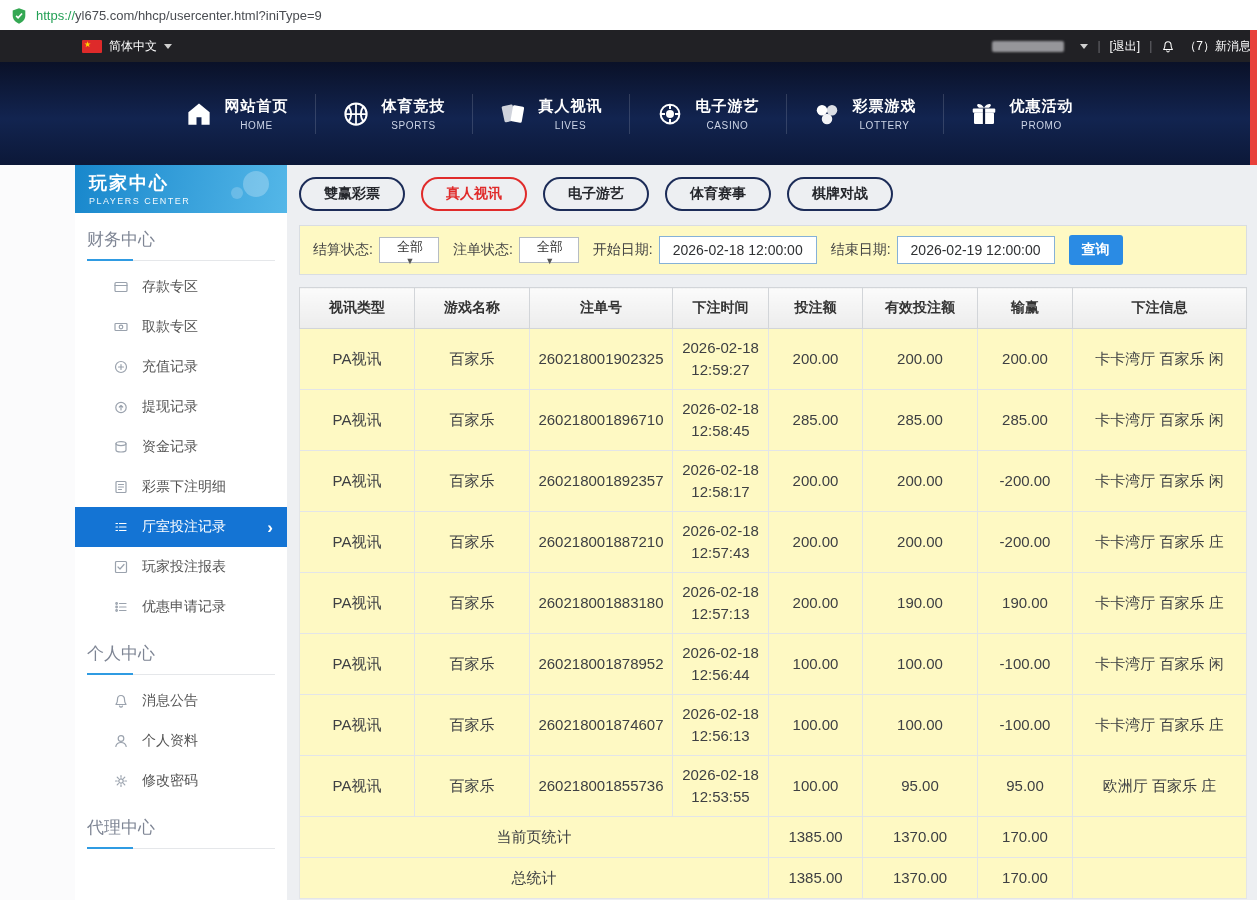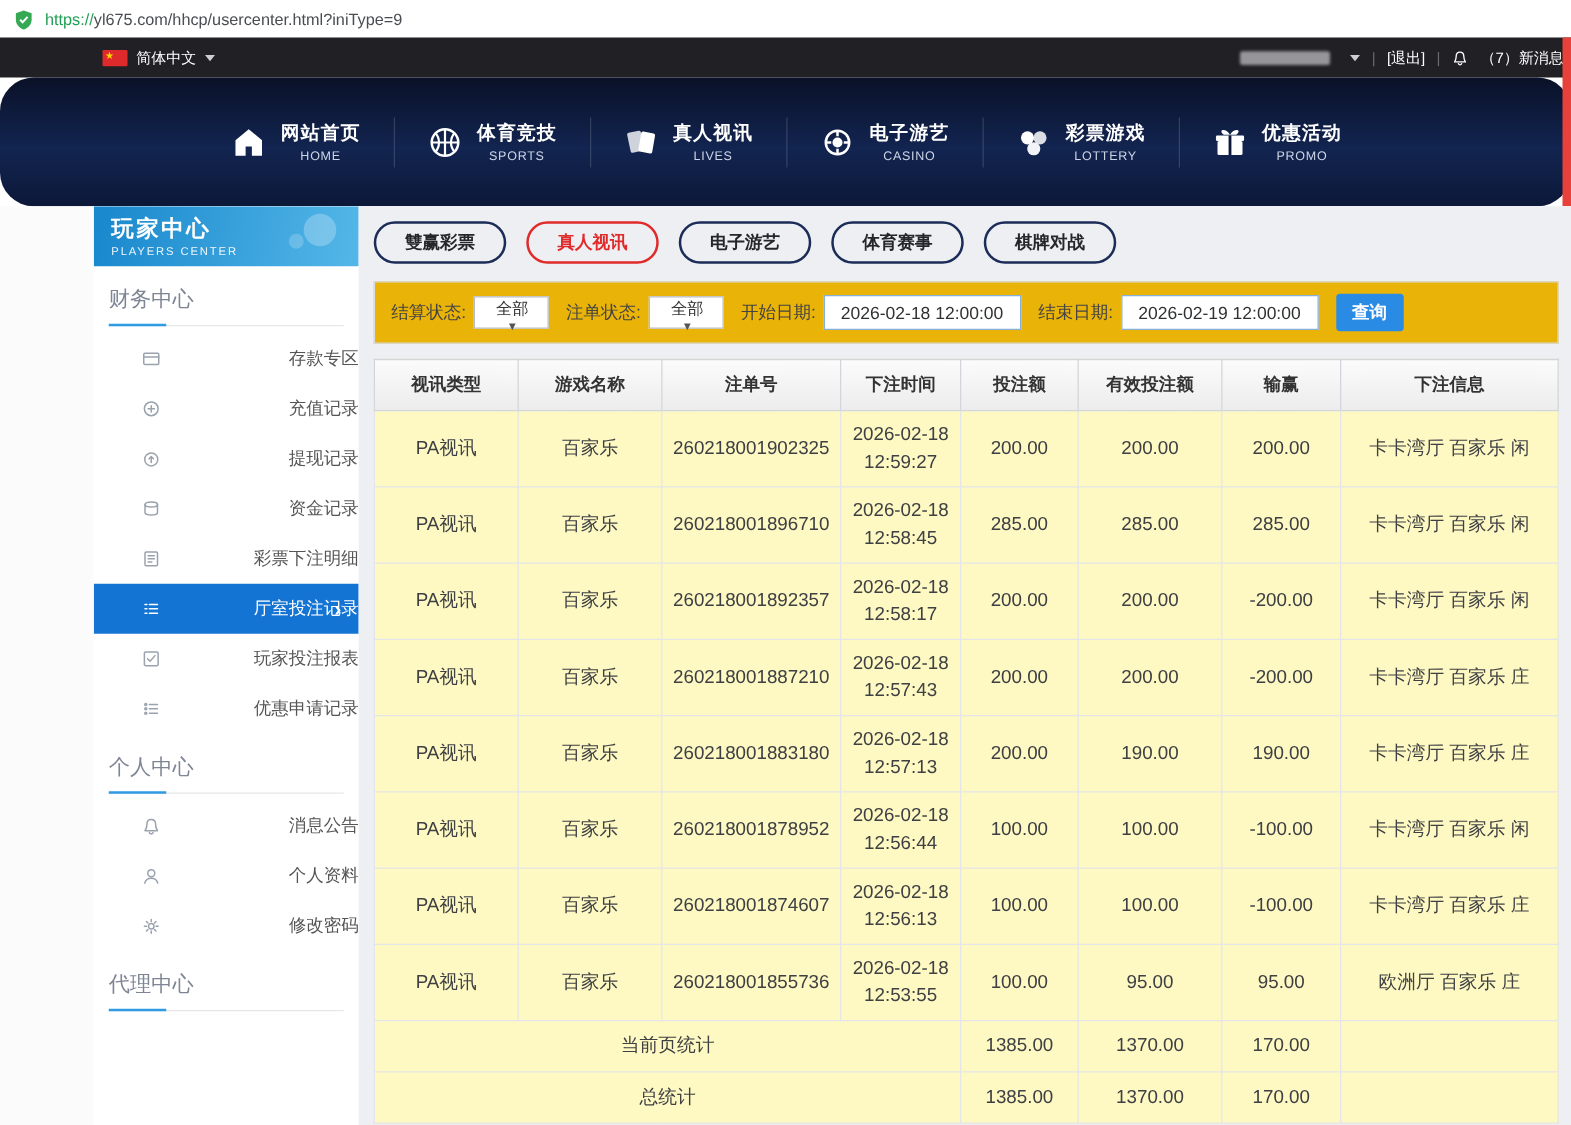--- a/index.html
+++ b/index.html
@@ -22,21 +22,21 @@
   .caret-down{width:0;height:0;border-left:4px solid transparent;border-right:4px solid transparent;
     border-top:5px solid #cfcfcf;margin-left:7px;display:inline-block;}
   .topbar-right{margin-left:auto;display:flex;align-items:center;gap:9px;}
   .blur-user{width:72px;height:11px;background:#96969a;border-radius:2px;filter:blur(1.2px);}
   .tb-divider{color:#6b6b70;}
   .logout{color:#fff;cursor:pointer;}
   .messages{white-space:nowrap;}
   
   .mainnav{position:absolute;top:62px;left:0;right:0;height:103px;
     background:linear-gradient(180deg,#0a1128 0%,#122450 55%,#0c1838 100%);
-    display:flex;align-items:center;justify-content:center;border-radius:27px;}
+    display:flex;align-items:center;justify-content:center;}
   .nav-item{display:flex;align-items:center;gap:11px;padding:0 26px;position:relative;cursor:pointer;}
   .nav-item:not(:first-child)::before{content:"";position:absolute;left:0;top:50%;transform:translateY(-50%);
     width:1px;height:40px;background:rgba(255,255,255,.15);}
   .nav-text{text-align:center;}
   .nav-title{font-size:15px;font-weight:bold;color:#fff;letter-spacing:1px;white-space:nowrap;}
   .nav-sub{font-size:10px;color:#ccd4e6;margin-top:4px;letter-spacing:.6px;}
   .nav-ic{width:30px;height:30px;flex:0 0 30px;}
   
   .edge-strip{position:absolute;right:0;top:30px;width:7px;height:135px;background:#e8403a;}
   
@@ -50,33 +50,33 @@
   .sb-header::after{content:"";position:absolute;right:44px;top:22px;width:12px;height:12px;border-radius:50%;
     background:rgba(255,255,255,.2);}
   .sb-title{font-size:18px;font-weight:bold;letter-spacing:2px;}
   .sb-sub{font-size:9px;letter-spacing:1.5px;margin-top:1px;opacity:.92;}
   .sb-section{padding-top:15px;}
   .sb-section-title{position:relative;font-size:17px;color:#7e8594;margin:0 12px;padding-bottom:9px;
     border-bottom:1px solid #e5e7ea;}
   .sb-section-title::after{content:"";position:absolute;left:0;bottom:-1px;width:46px;height:2px;background:#2f9be2;}
   .sb-items{margin-top:6px;}
   .sb-item{height:40px;display:flex;align-items:center;padding-left:38px;gap:13px;font-size:14px;color:#555;
-    cursor:pointer;position:relative;box-sizing:border-box;justify-content:space-between;}
+    cursor:pointer;position:relative;box-sizing:border-box;}
   .sb-item svg{width:16px;height:16px;flex:0 0 16px;stroke:#9aa2ad;fill:none;stroke-width:1.2;stroke-linecap:round;stroke-linejoin:round;}
   .sb-item.active{background:#1474d4;color:#fff;}
   .sb-item.active svg{stroke:#fff;}
   .sb-arrow{position:absolute;right:14px;font-size:17px;font-weight:bold;color:#fff;line-height:1;}
   
   .content{position:absolute;left:287px;right:0;top:0;bottom:0;background:#edeff2;
     padding:12px 10px 0 12px;box-sizing:border-box;}
   .tabs{display:flex;gap:16px;}
   .tab{height:34px;border:2px solid #1c2c58;border-radius:18px;padding:0 23px;display:flex;align-items:center;
     font-size:14px;font-weight:bold;color:#24262b;background:transparent;cursor:pointer;box-sizing:border-box;white-space:nowrap;}
   .tab.active{border-color:#e02b2b;color:#e02b2b;}
-  .filterbar{margin-top:14px;background:#eab308;border:1px solid #d9dde2;height:50px;display:flex;align-items:center;
+  .filterbar{margin-top:14px;background:#fef9c3;border:1px solid #d9dde2;height:50px;display:flex;align-items:center;
     padding:0 13px;font-size:14px;color:#444;box-sizing:border-box;}
   .f-label{margin-right:6px;white-space:nowrap;}
   .f-gap{width:14px;}
   .select{width:60px;height:26px;border:1px solid #b6bcc3;background:#fff;display:flex;align-items:center;
     justify-content:space-between;padding:0 5px 0 7px;font-size:13px;color:#333;cursor:pointer;box-sizing:border-box;flex-direction:column;}
   .select .sel-caret{font-size:9px;color:#555;}
   .date-input{width:158px;height:28px;border:1px solid #85b1d8;background:#fff;display:flex;align-items:center;
     justify-content:center;font-size:14px;color:#2f3133;box-sizing:border-box;cursor:text;white-space:nowrap;}
   .search-btn{margin-left:14px;width:54px;height:30px;background:#2a8be4;color:#fff;border:none;border-radius:3px;
     font-size:14px;font-weight:bold;cursor:pointer;font-family:inherit;}
@@ -199,20 +199,27 @@
 
     <div class="sb-section">
       <div class="sb-section-title">财务中心</div>
       <div class="sb-items">
         <div class="sb-item">
           <svg viewBox="0 0 16 16">
               <rect x="2" y="3.5" width="12" height="9" rx="1"></rect>
               <path d="M2 6.5 H14"></path>
             </svg>
           <span>存款专区</span>
+        </div>
+        <div class="sb-item">
+          <svg viewBox="0 0 16 16">
+              <rect x="2" y="4.5" width="12" height="7" rx=".8"></rect>
+              <circle cx="8" cy="8" r="1.8"></circle>
+            </svg>
+          <span>取款专区</span>
         </div>
         <div class="sb-item">
           <svg viewBox="0 0 16 16">
               <circle cx="8" cy="8" r="5.5"></circle>
               <path d="M8 5.5 V10.5 M5.5 8 H10.5"></path>
             </svg>
           <span>充值记录</span>
         </div>
         <div class="sb-item">
           <svg viewBox="0 0 16 16">

